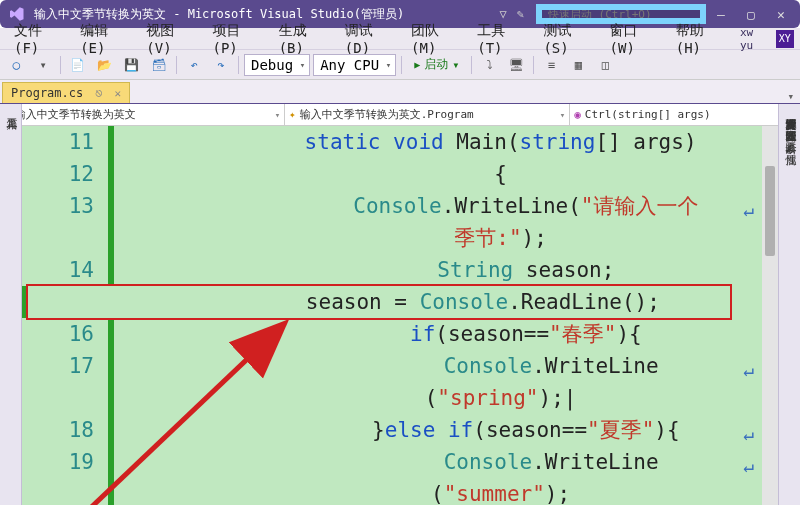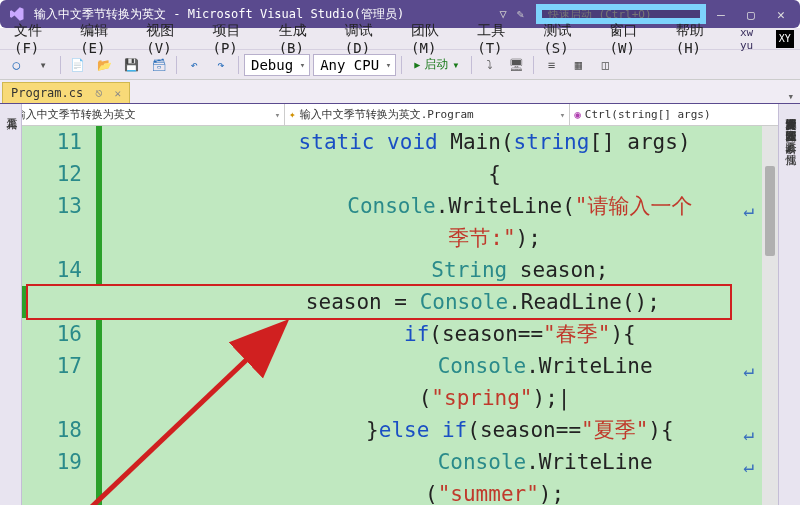--- a/index.html
+++ b/index.html
@@ -9,21 +9,21 @@
 .titlebar .vs-logo { width: 24px; height: 24px; display: flex; align-items: center; justify-content: center; }
 .titlebar .title { flex: 1; padding-left: 6px; font-size: 12px; }
 .titlebar .center-icons { display: flex; gap: 10px; padding: 0 12px; color: #ccc; }
 .titlebar .quick-launch { width: 170px; height: 20px; background: #4a3c78; border: 6px solid #7dd3fc; color: #aaa; padding: 0 6px; font-size: 11px; }
 .titlebar .win-btn { width: 30px; height: 26px; display: flex; align-items: center; justify-content: center; color: #ddd; font-size: 13px; }
 
 .menubar { height: 22px; background: #ece8f0; display: flex; align-items: center; padding: 0 6px; gap: 2px; border-bottom: 1px solid #d6d0e0; }
 .menubar .menu-item { padding: 2px 8px; color: #222; font-size: 14px; }
 .menubar .spacer { flex: 1; }
 .menubar .user { color: #3a2f5e; padding: 0 4px; font-size: 11px; }
-.menubar .user-avatar { width: 20px; height: 18px; background: #000000; color: #fff; display: flex; align-items: center; justify-content: center; font-size: 10px; }
+.menubar .user-avatar { width: 20px; height: 18px; background: #4c1d95; color: #fff; display: flex; align-items: center; justify-content: center; font-size: 10px; }
 
 .toolbar { height: 30px; background: #ece8f0; display: flex; align-items: center; padding: 0 4px; gap: 3px; border-bottom: 1px solid #ccc; }
 .tb { width: 24px; height: 24px; display: flex; align-items: center; justify-content: center; color: #555; border: 1px solid transparent; }
 .tb.blue { color: #2a6fbb; }
 .tb-sep { width: 1px; height: 18px; background: #c4bdd6; margin: 0 2px; }
 .tb-combo { height: 22px; border: 1px solid #b8b0cc; background: #fff; padding: 0 16px 0 6px; font-size: 14px; position: relative; display: flex; align-items: center; min-width: 60px; }
 .tb-combo::after { content: "▾"; position: absolute; right: 4px; color: #666; font-size: 9px; }
 .tb-start { display: flex; align-items: center; gap: 4px; padding: 0 6px; height: 22px; border: 1px solid transparent; color: #1a7a1a; font-size: 12px; }
 .tb-start .tri { color: #1a7a1a; font-size: 10px; }
 
@@ -40,21 +40,21 @@
 .edge { position: absolute; background: #e8e4f0; }
 .edge.left { left: 0; top: 104px; bottom: 0; width: 22px; border-right: 1px solid #c4bdd6; }
 .edge.right { right: 0; top: 104px; bottom: 0; width: 22px; border-left: 1px solid #c4bdd6; }
 .edge .vtext { writing-mode: vertical-rl; font-size: 11px; color: #333; padding: 6px 3px; }
 
 .editor { position: absolute; left: 22px; right: 22px; top: 126px; bottom: 0; background: #c0e8c0; overflow: hidden; font-family: Consolas, "Courier New", monospace; font-size: 21px; }
 .editor .scroll { position: absolute; right: 0; top: 0; bottom: 0; width: 16px; background: #e4e4e4; }
 .editor .scroll .thumb { position: absolute; top: 40px; left: 3px; right: 3px; height: 90px; background: #b0b0b0; border-radius: 2px; }
 
 .line { display: flex; align-items: flex-start; min-height: 32px; }
-.gutter { width: 74px; text-align: right; padding-right: 14px; color: #2a8a8a; background: #c0e8c0; font-size: 21px; line-height: 32px; user-select: none; }
+.gutter { width: 86px; text-align: right; padding-right: 14px; color: #2a8a8a; background: #c0e8c0; font-size: 21px; line-height: 32px; user-select: none; }
 .modbar { width: 6px; background: #2aa02a; align-self: stretch; }
 .code { flex: 1; padding-left: 8px; line-height: 32px; white-space: pre; color: #222; position: relative; text-align: center; }
 .wrap-glyph { position: absolute; right: 24px; top: 4px; color: #3a6fbd; font-size: 18px; }
 
 .kw { color: #1a4fc4; }
 .type { color: #2a8a8a; }
 .str { color: #c0392b; }
 
 .highlight-box { position: absolute; border: 2px solid #d02020; pointer-events: none; }
 .arrow { position: absolute; pointer-events: none; }

